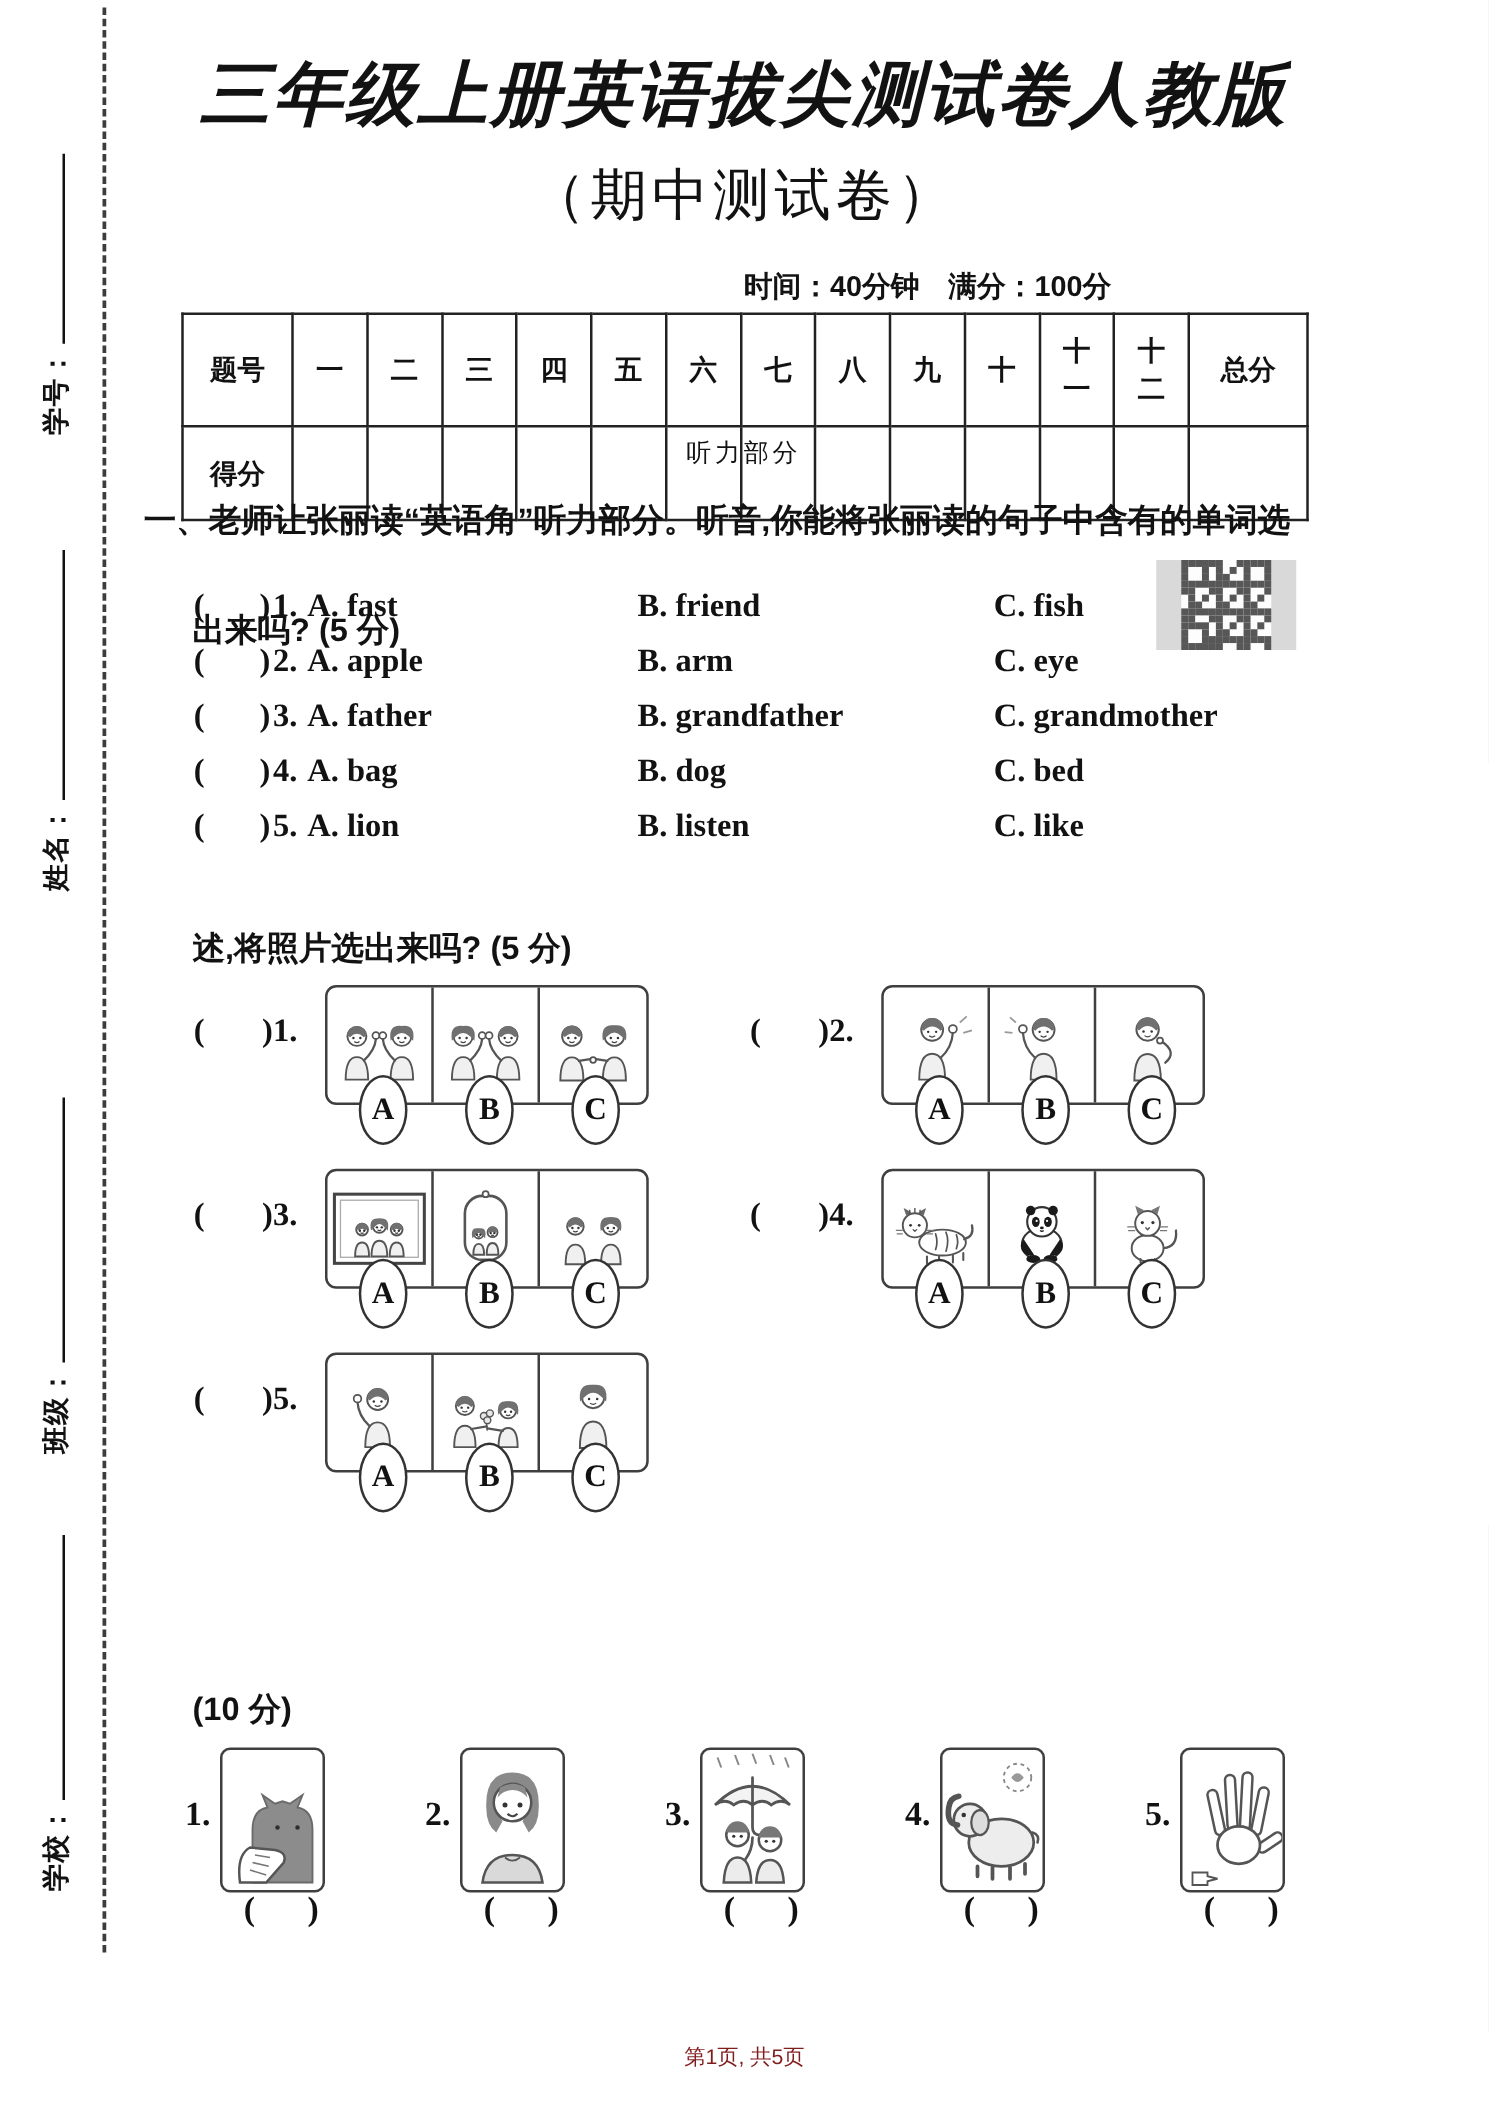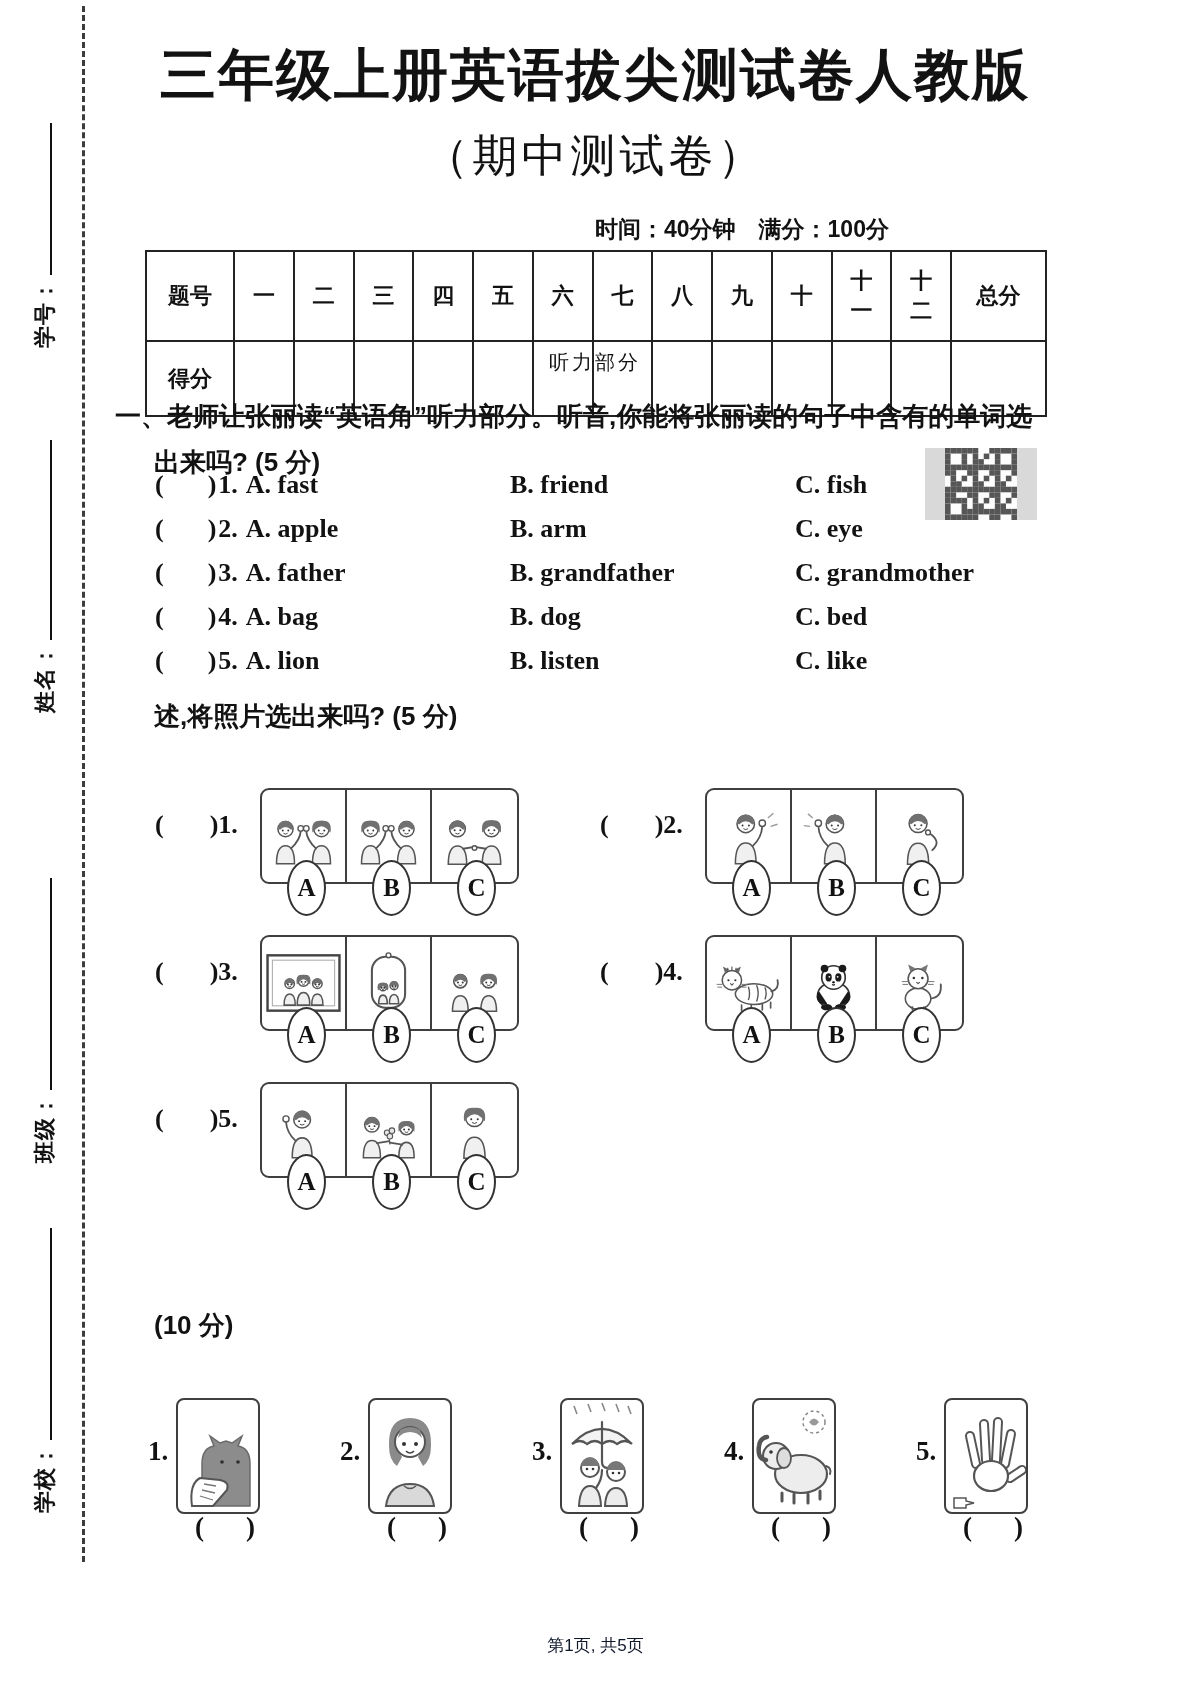--- a/index.html
+++ b/index.html
@@ -5,34 +5,34 @@
   html,body{margin:0;padding:0;background:#e8e8e8;}
   #page{position:relative;width:1191px;height:1684px;background:#ffffff;margin:0 auto;
         font-family:"Liberation Sans",sans-serif;color:#121212;overflow:hidden;}
   
   .cutline{position:absolute;left:82px;top:6px;height:1556px;border-left:3.5px dashed #3c3c3c;}
   .sb{position:absolute;left:30px;transform-origin:0 0;transform:rotate(-90deg);
       white-space:nowrap;font-weight:700;font-size:22px;letter-spacing:1px;}
   .sb-line{display:inline-block;border-bottom:2.4px solid #111;height:8px;margin-left:4px;}
   
   .title{position:absolute;left:95px;width:1000px;top:38px;text-align:center;
-         font-size:56px;font-weight:900;letter-spacing:2px;}
+         font-size:56px;font-weight:900;letter-spacing:2px;font-style:italic;}
   .subtitle{position:absolute;left:95px;width:1000px;top:126px;text-align:center;
             font-size:45px;font-weight:400;letter-spacing:4px;}
   .meta{position:absolute;top:214px;left:595px;width:450px;
         font-size:23px;font-weight:700;}
   
   table.score{position:absolute;left:145px;top:250px;width:900px;border-collapse:collapse;
               table-layout:fixed;font-size:22px;font-weight:700;}
   table.score td{border:2px solid #222;height:45px;text-align:center;padding:14px;}
   
   .lh{position:absolute;left:95px;width:1000px;top:349px;text-align:center;
       font-size:20px;font-weight:400;letter-spacing:3px;}
   .para{position:absolute;left:115px;width:965px;font-size:26px;font-weight:700;line-height:46px;}
-  .ind{padding-left:39px;}
+  .ind{padding-left:39px;margin-top:42px;}
   .optrow{position:absolute;left:0;width:1191px;height:42px;
           font-family:"Liberation Serif",serif;font-size:26px;font-weight:700;}
   .opt{position:absolute;white-space:nowrap;}
   .colA{left:155px;}.colB{left:510px;}.colC{left:795px;}
   .gap{display:inline-block;width:44px;}
   .gap2{display:inline-block;width:46px;}
   .gap3{display:inline-block;width:42px;}
   .n{margin:0 8px 0 2px;}
   .qr{position:absolute;left:925px;top:448px;width:112px;height:72px;background:#d9d9d9;
       display:flex;align-items:center;justify-content:center;filter:blur(.3px);}
@@ -51,21 +51,21 @@
   .abc1{left:25px;}.abc2{left:110px;}.abc3{left:195px;}
   
   .jitem{position:absolute;top:1398px;display:flex;}
   .jn{font-family:"Liberation Serif",serif;font-size:27px;font-weight:700;
       margin-top:38px;margin-right:8px;}
   .jframe{width:80px;height:112px;border:2.5px solid #3f3f3f;border-radius:8px;
           background:#fff;overflow:hidden;}
   .jbr{position:absolute;top:1512px;width:86px;text-align:center;
        font-family:"Liberation Serif",serif;font-size:27px;font-weight:700;}
   .footer{position:absolute;left:0;width:1191px;top:1634px;text-align:center;
-          font-size:17px;color:#0f172a;font-weight:400;}
+          font-size:17px;color:#7f1d1d;font-weight:400;}
   svg{display:block;}
 </style>
 </head>
 <body>
 
 <div id="page">
 
   <div class="cutline"></div>
 
   <div class="sb" style="top:348px">

